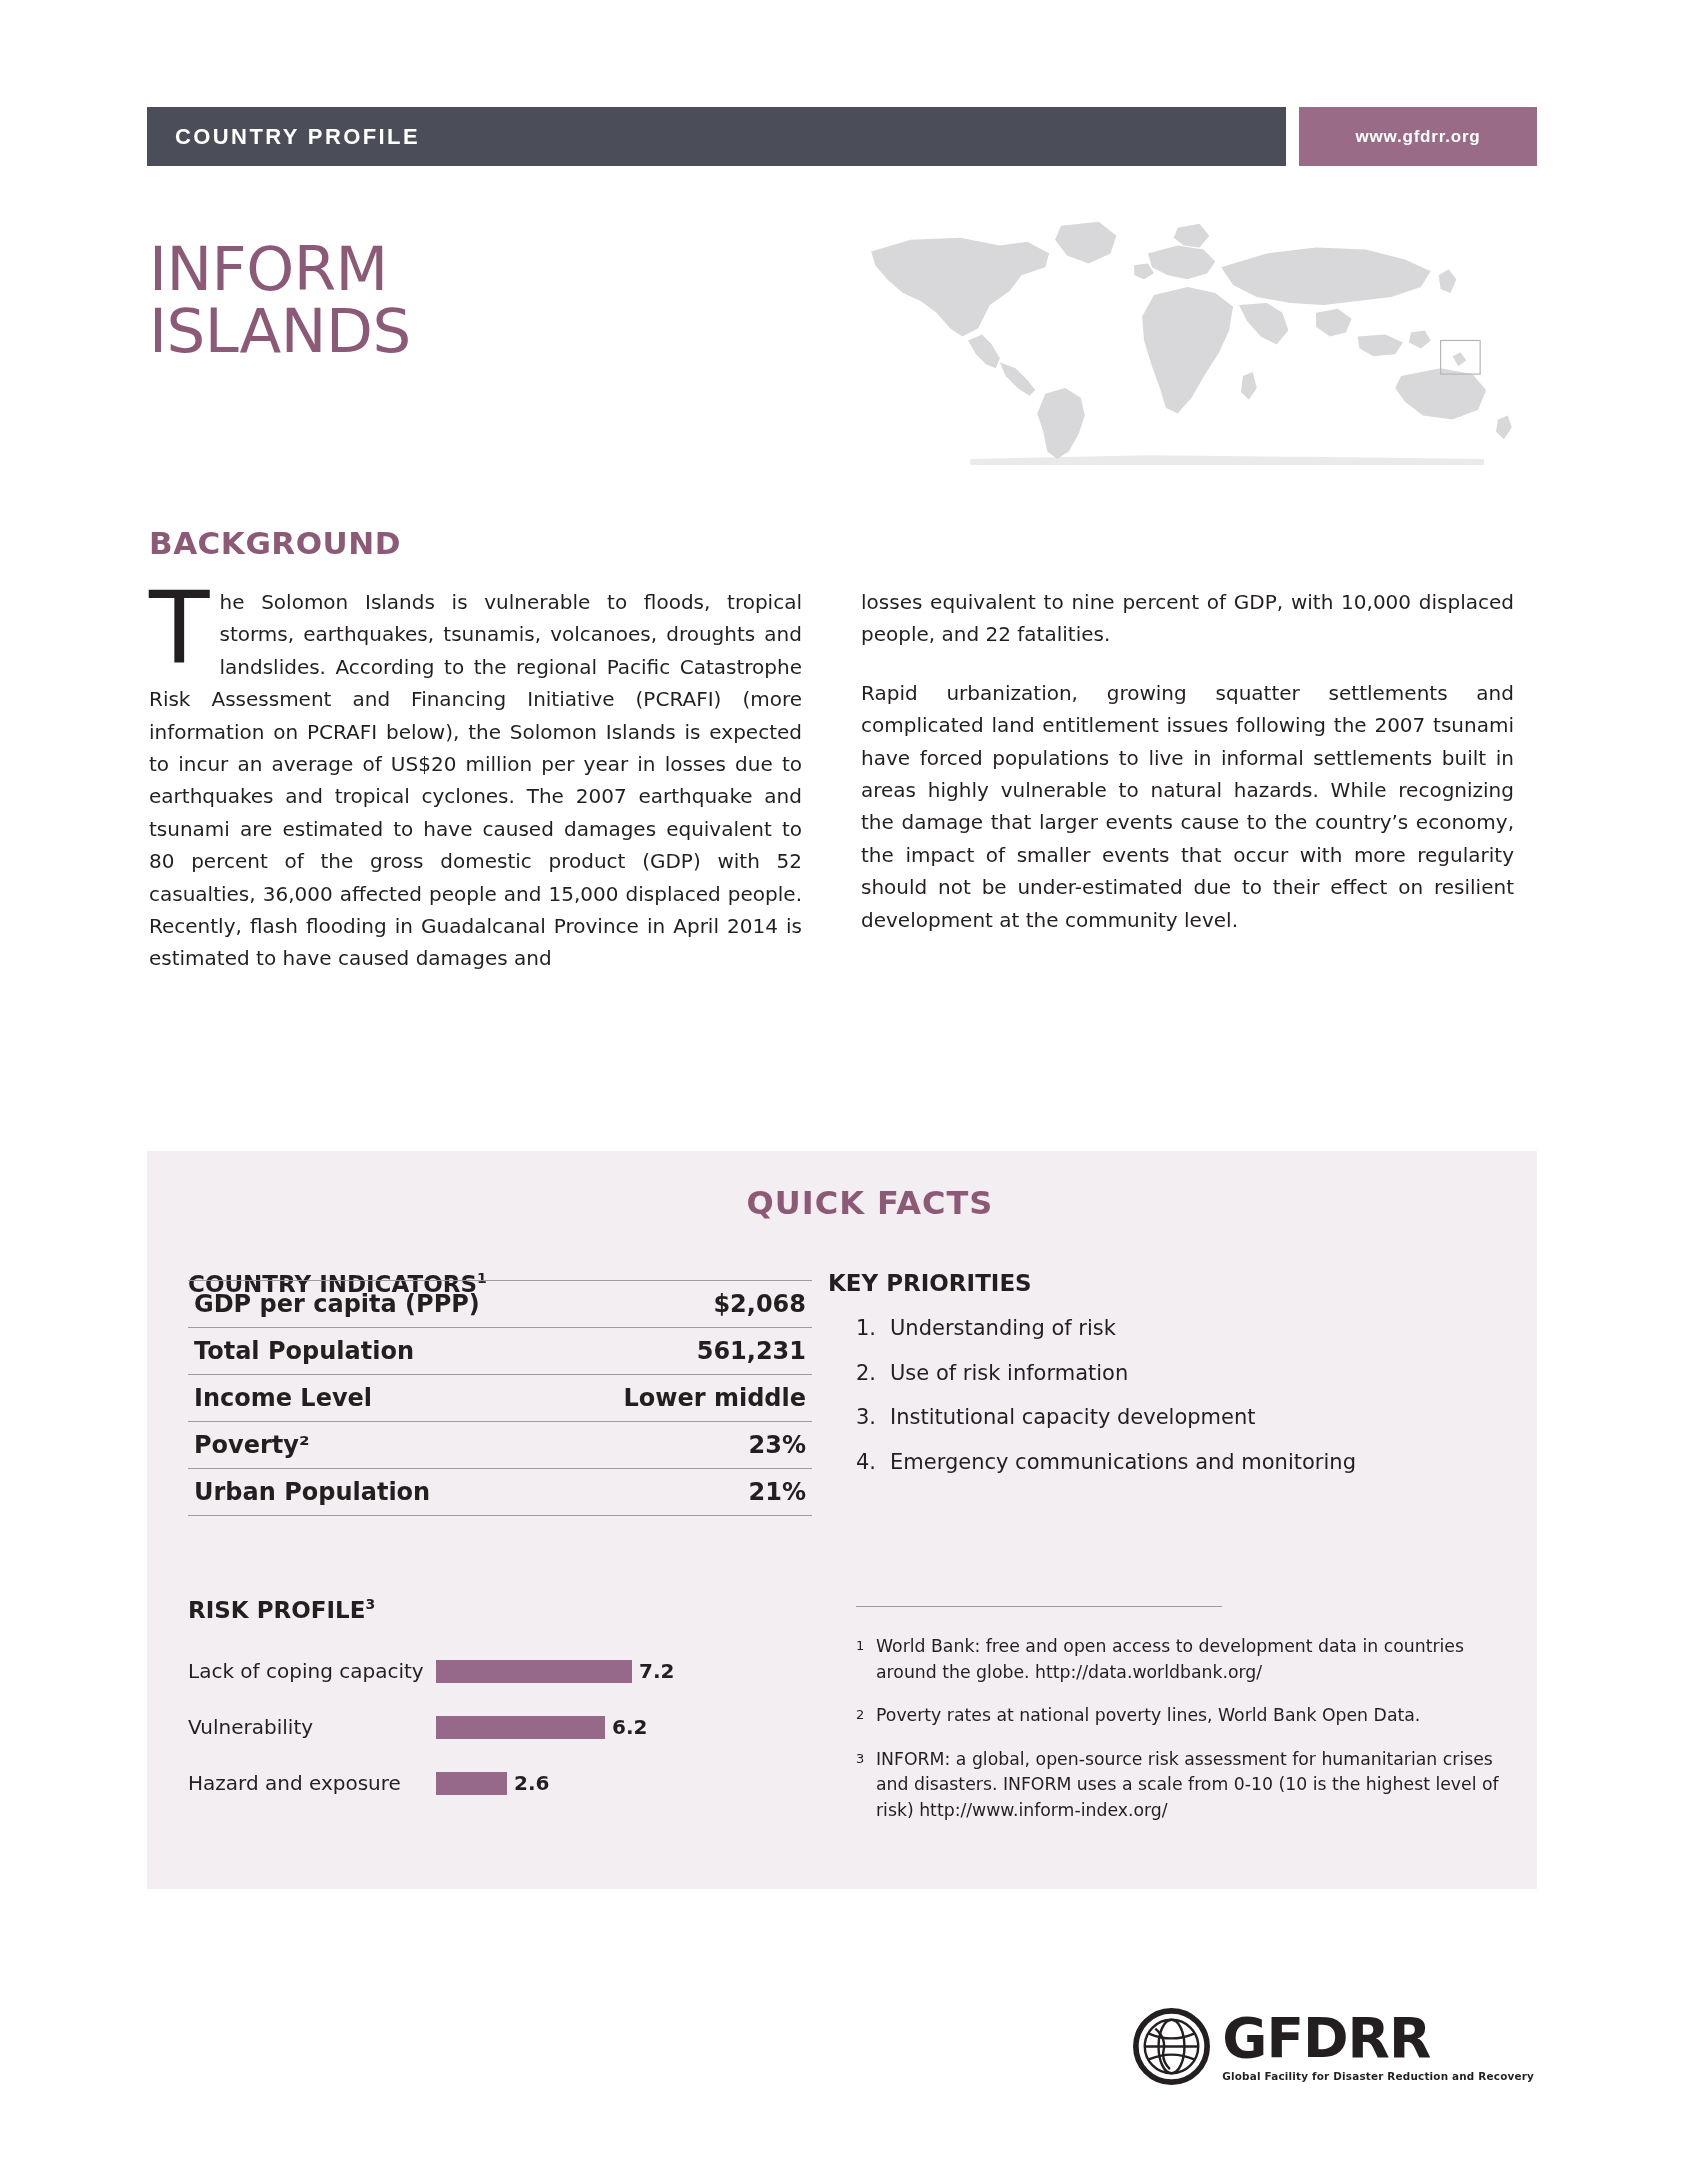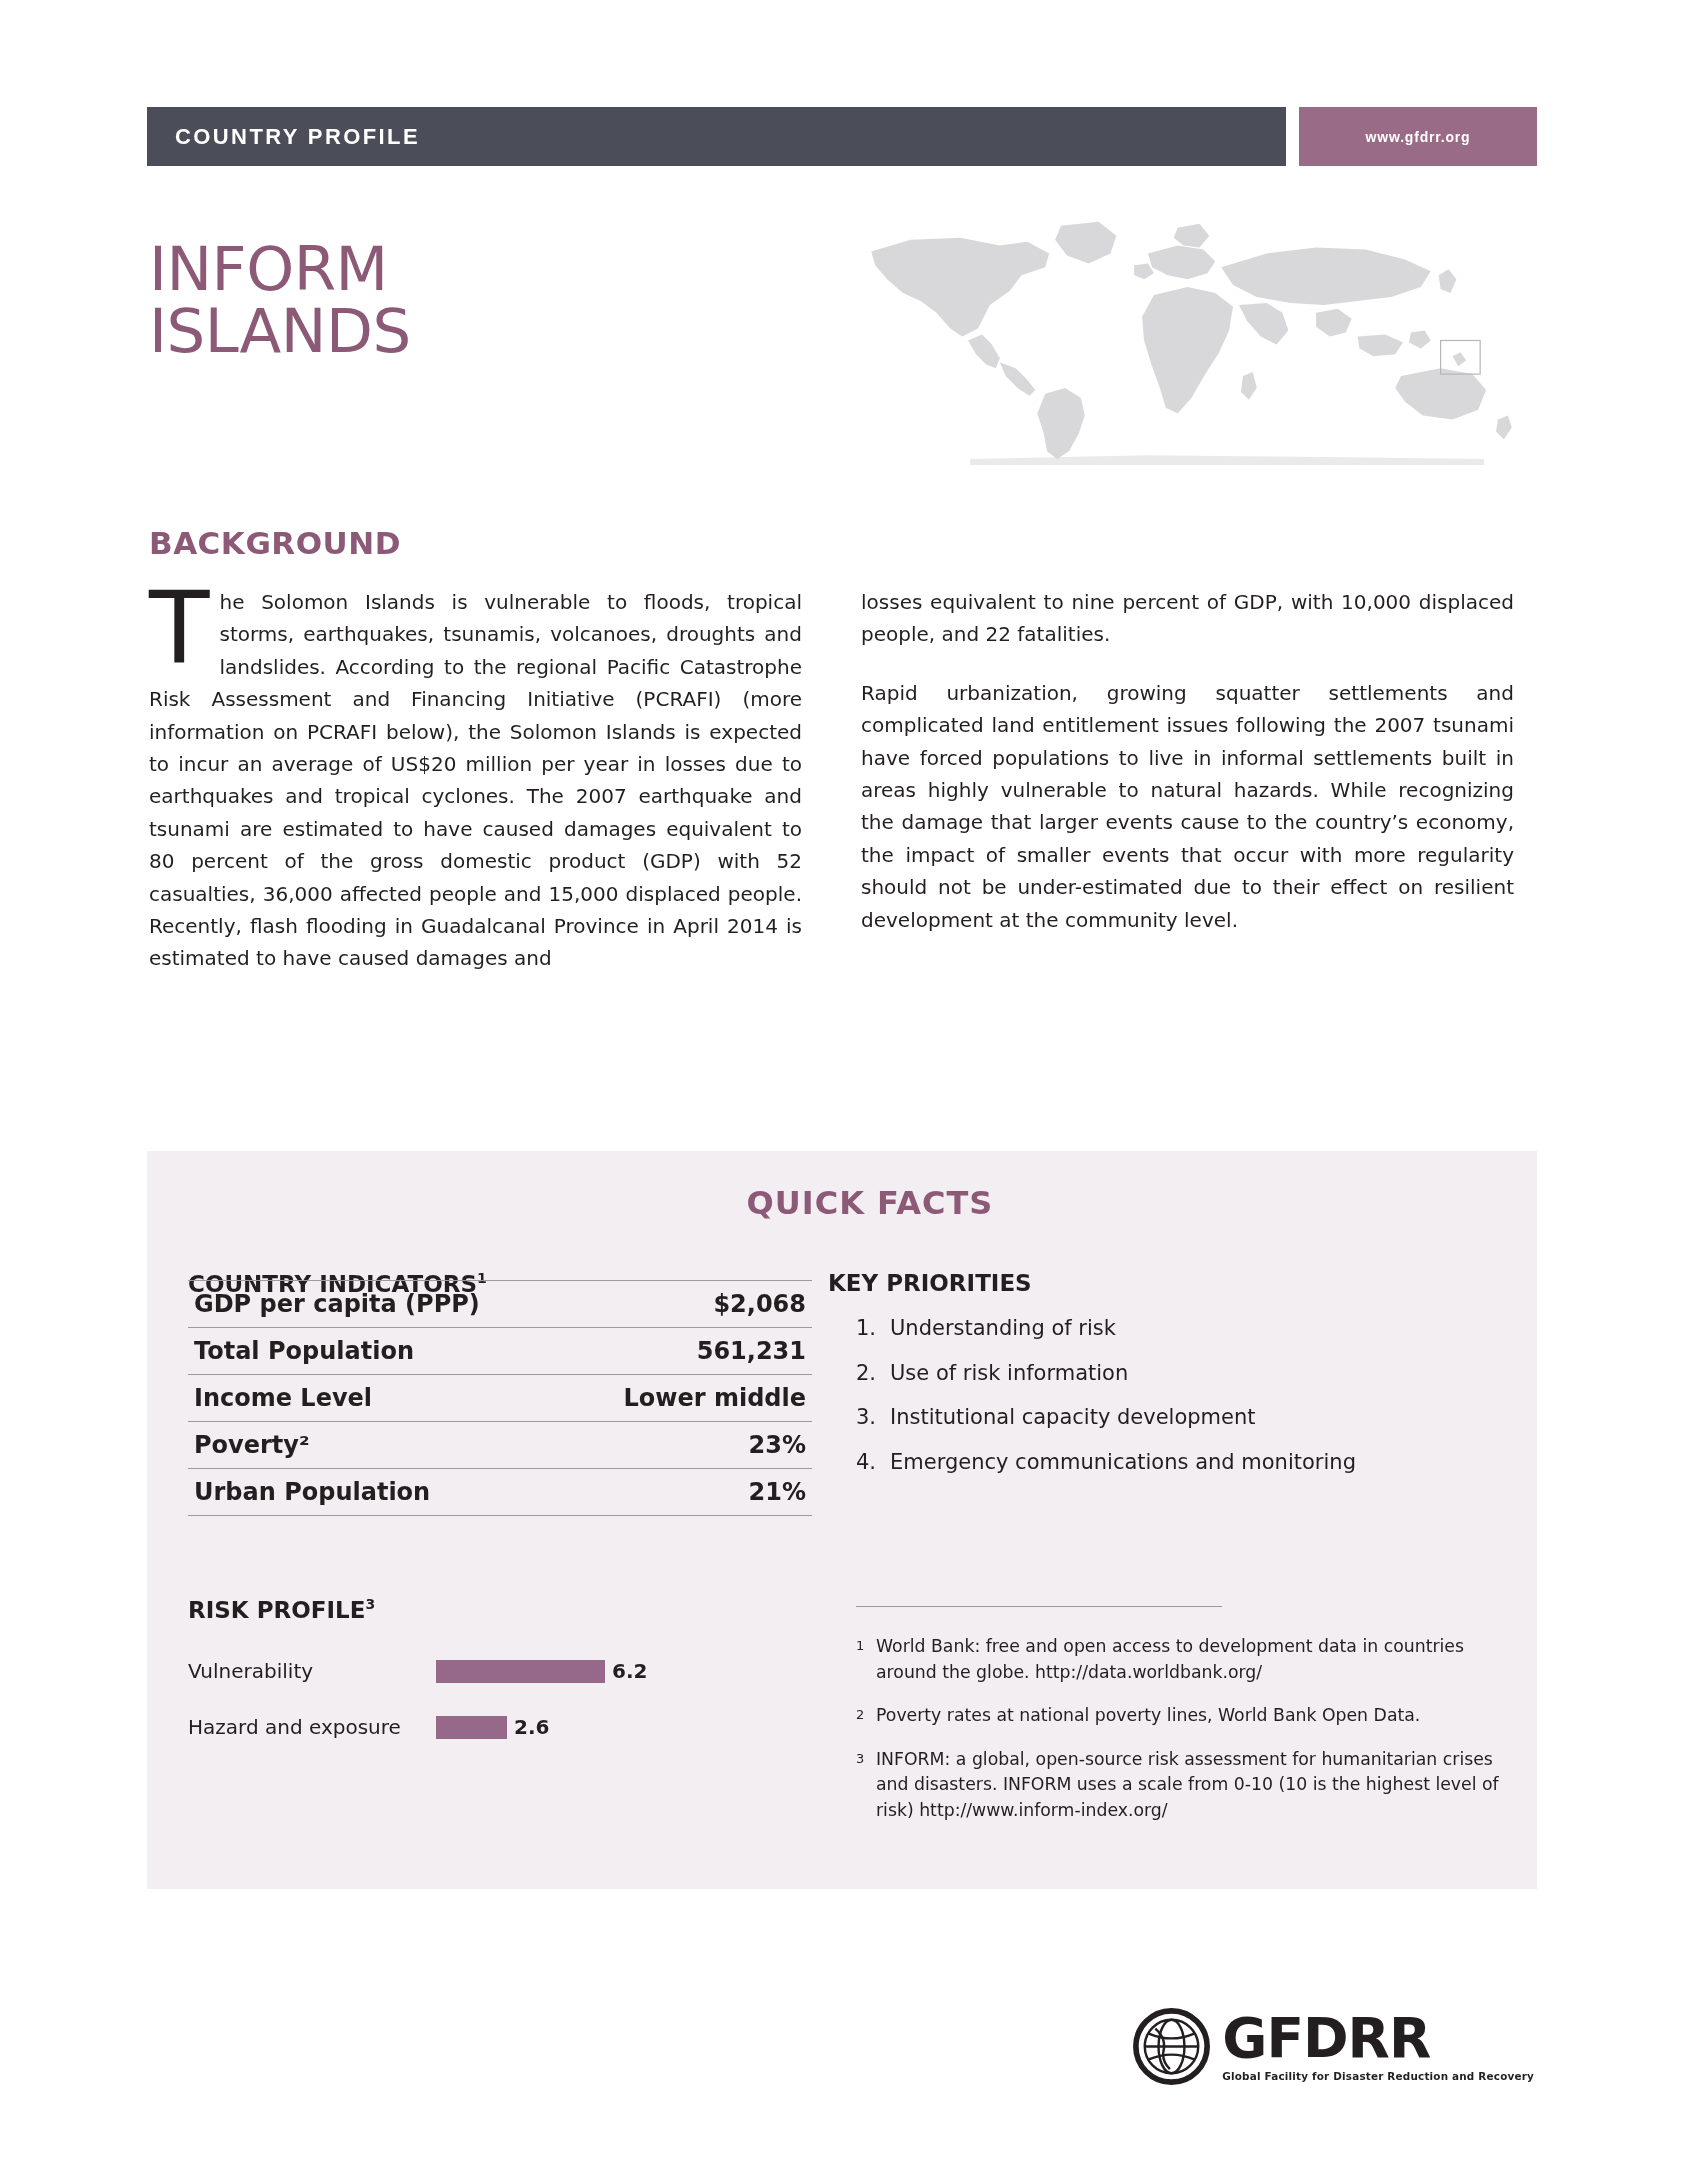--- a/index.html
+++ b/index.html
@@ -53,21 +53,21 @@
     top: 0;
     width: 238px;
     height: 59px;
     background: #9a6b86;
     display: flex;
     align-items: center;
     justify-content: center;
   }
   .header-right-text {
     color: #ffffff;
-    font-size: 14px;
+    font-size: 17px;
     font-weight: bold;
     letter-spacing: 0.8px;
   }
 
   
   .country-title {
     position: absolute;
     left: 149px;
     top: 238px;
     width: 634px;
@@ -404,20 +404,27 @@
     <div class="row">
       <span class="num">4.</span>
       <span>Emergency communications and monitoring</span>
     </div>
   </div>
 
   <div class="qf-sub" id="riskprofile-heading"><span>RISK PROFILE</span><span class="sup">3</span></div>
 
   <div class="risk-list">
     <div class="risk-row">
+      <div class="risk-label">Lack of coping capacity</div>
+      <div class="risk-barwrap">
+        <div class="risk-bar" style="width: 196px; background: rgb(150, 105, 138);"></div>
+        <div class="risk-value">7.2</div>
+      </div>
+    </div>
+    <div class="risk-row">
       <div class="risk-label">Vulnerability</div>
       <div class="risk-barwrap">
         <div class="risk-bar" style="width: 169px; background: rgb(150, 105, 138);"></div>
         <div class="risk-value">6.2</div>
       </div>
     </div>
     <div class="risk-row">
       <div class="risk-label">Hazard and exposure</div>
       <div class="risk-barwrap">
         <div class="risk-bar" style="width: 71px; background: rgb(150, 105, 138);"></div>

